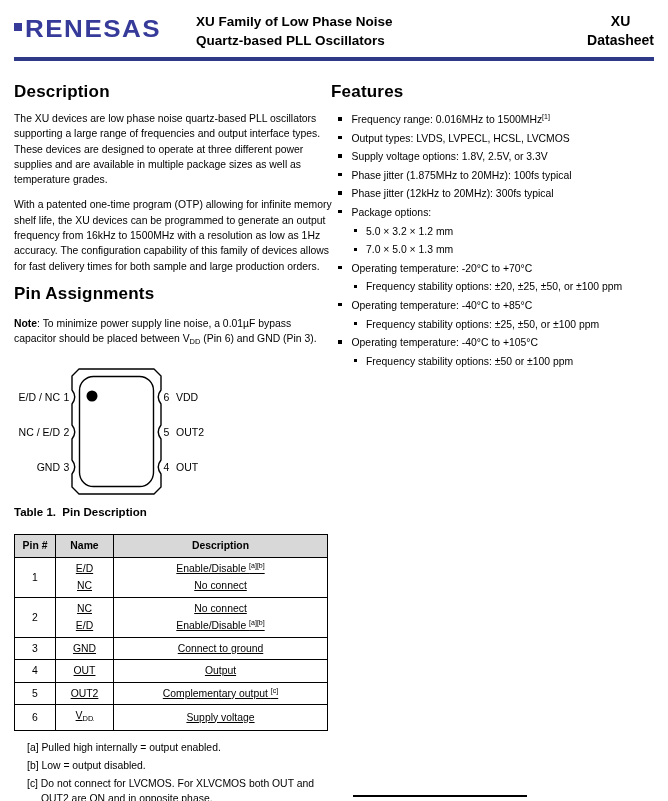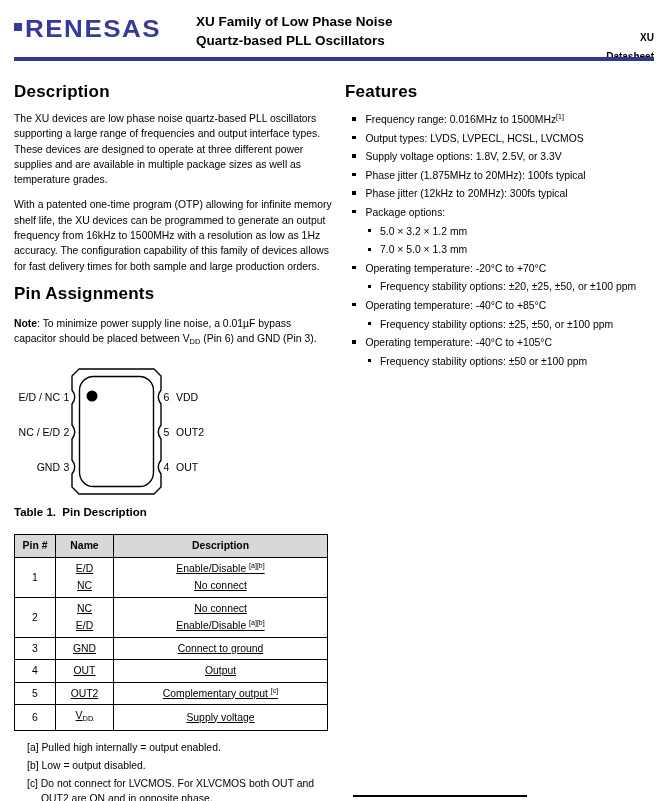--- a/index.html
+++ b/index.html
@@ -9,26 +9,26 @@
     position:relative; width:668px; height:801px; background:#ffffff;
     margin:0 auto; overflow:hidden; color:#000;
   }
 
   
   .hdr-logo { position:absolute; left:14px; top:14px; display:flex; align-items:center; }
   .logo-square { width:8px; height:8px; background:#363a99; margin-right:3px; margin-bottom:4px; }
   .logo-text { font-size:26px; font-weight:bold; letter-spacing:1.5px; color:#363a99;
                transform:scaleY(0.92); line-height:30px; }
   .hdr-title { position:absolute; left:196px; top:12px; font-size:13.5px; font-weight:bold; line-height:19px; }
-  .hdr-right { position:absolute; right:14px; top:28px; font-size:10px; font-weight:bold; line-height:19px; text-align:right; }
+  .hdr-right { position:absolute; right:14px; top:12px; font-size:14px; font-weight:bold; line-height:19px; text-align:center; }
   .hdr-rule { position:absolute; left:14px; top:57px; width:640px; height:4px; background:#2e3a87; }
 
   
   .col-left  { position:absolute; left:14px;  top:82px; width:322px; }
-  .col-right { position:absolute; left:345px; top:82px; width:315px; }
+  .col-right { position:absolute; left:331px; top:82px; width:315px; }
 
   h2.sect { font-size:17px; font-weight:bold; line-height:20px; margin-bottom:9px; letter-spacing:0.2px; }
   .body-text { font-size:10.4px; line-height:15.3px; }
   .para { margin-bottom:10px; width:322px; }
 
   
   .feat-list { margin-top:2px; }
   .feat-item { display:flex; align-items:baseline; line-height:18.6px; font-size:10.4px; white-space:nowrap; }
   .feat-item .bullet { flex:0 0 auto; width:3.5px; height:3.5px; background:#000; margin-right:10px;
                        position:relative; top:-2.5px; }

